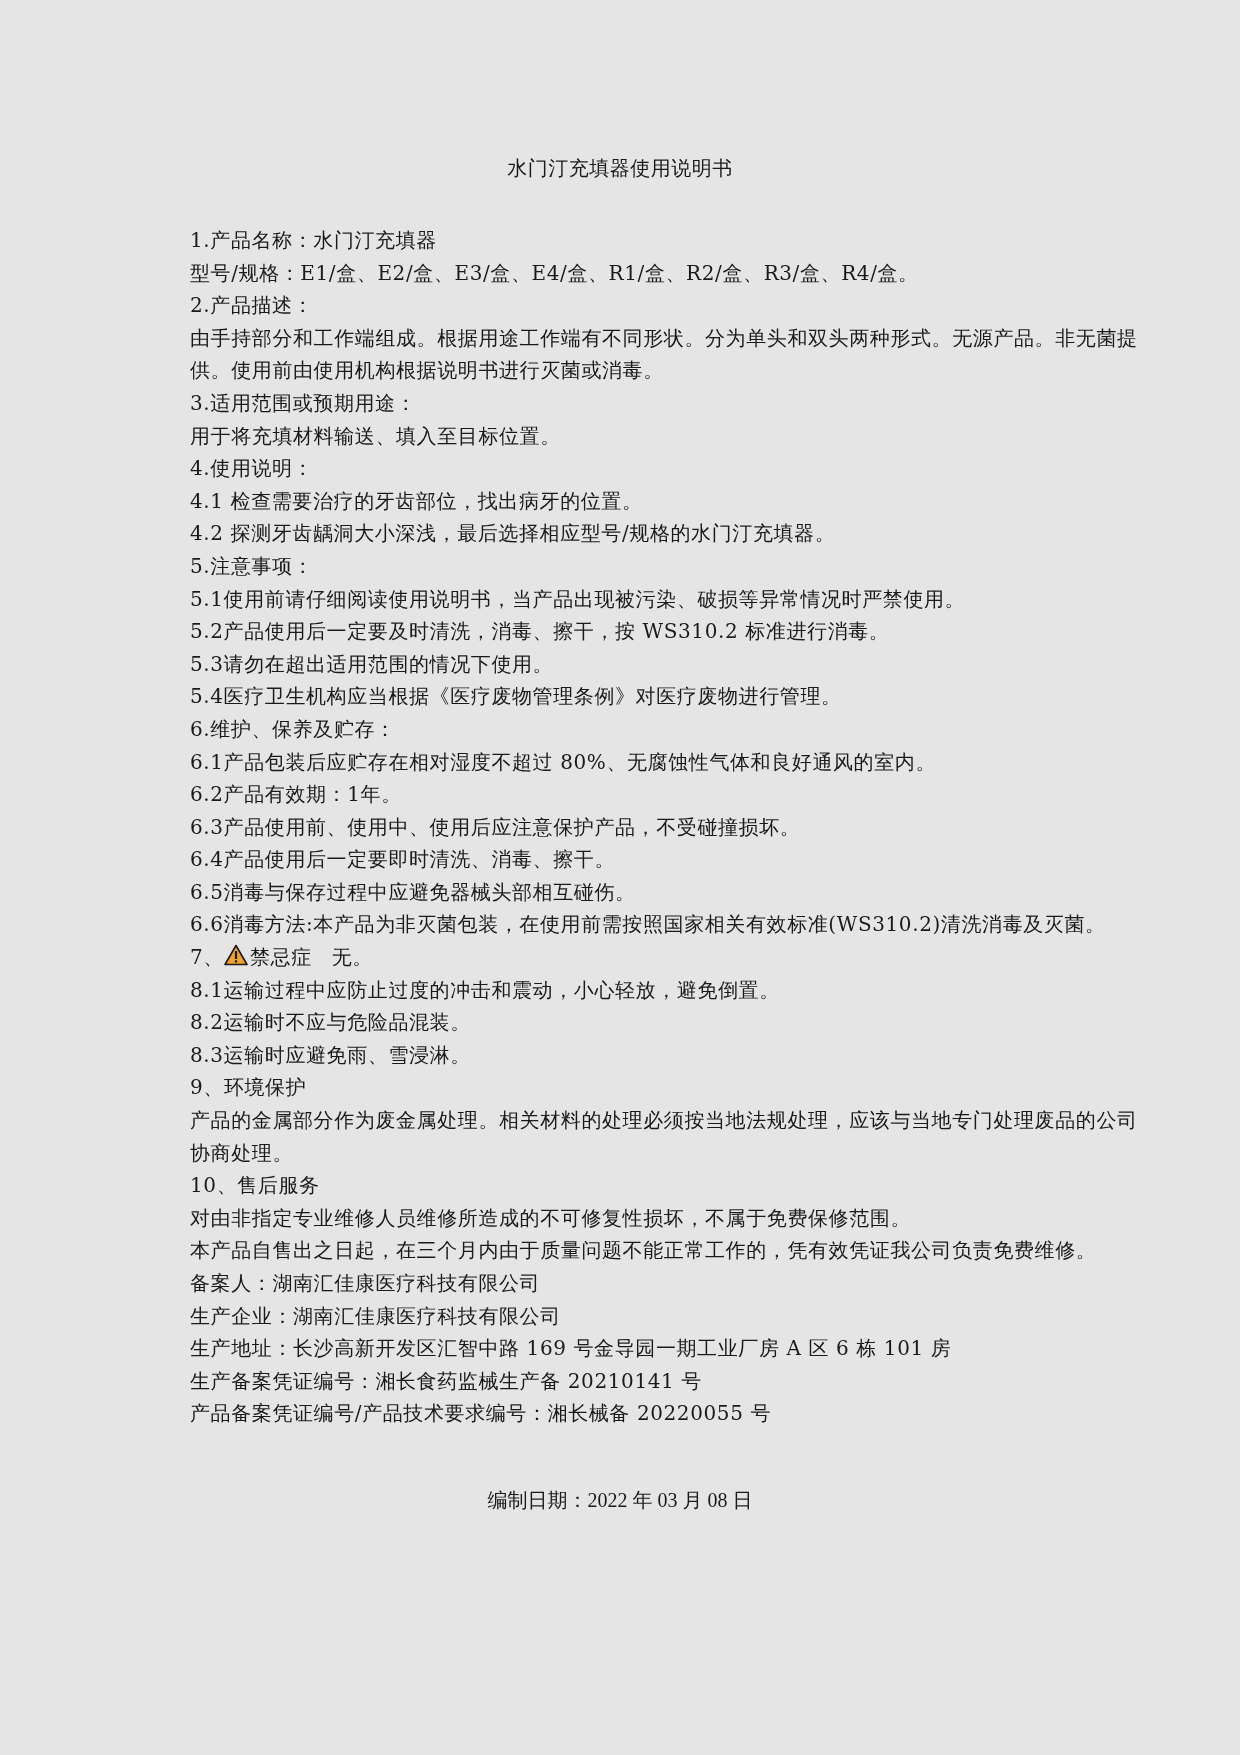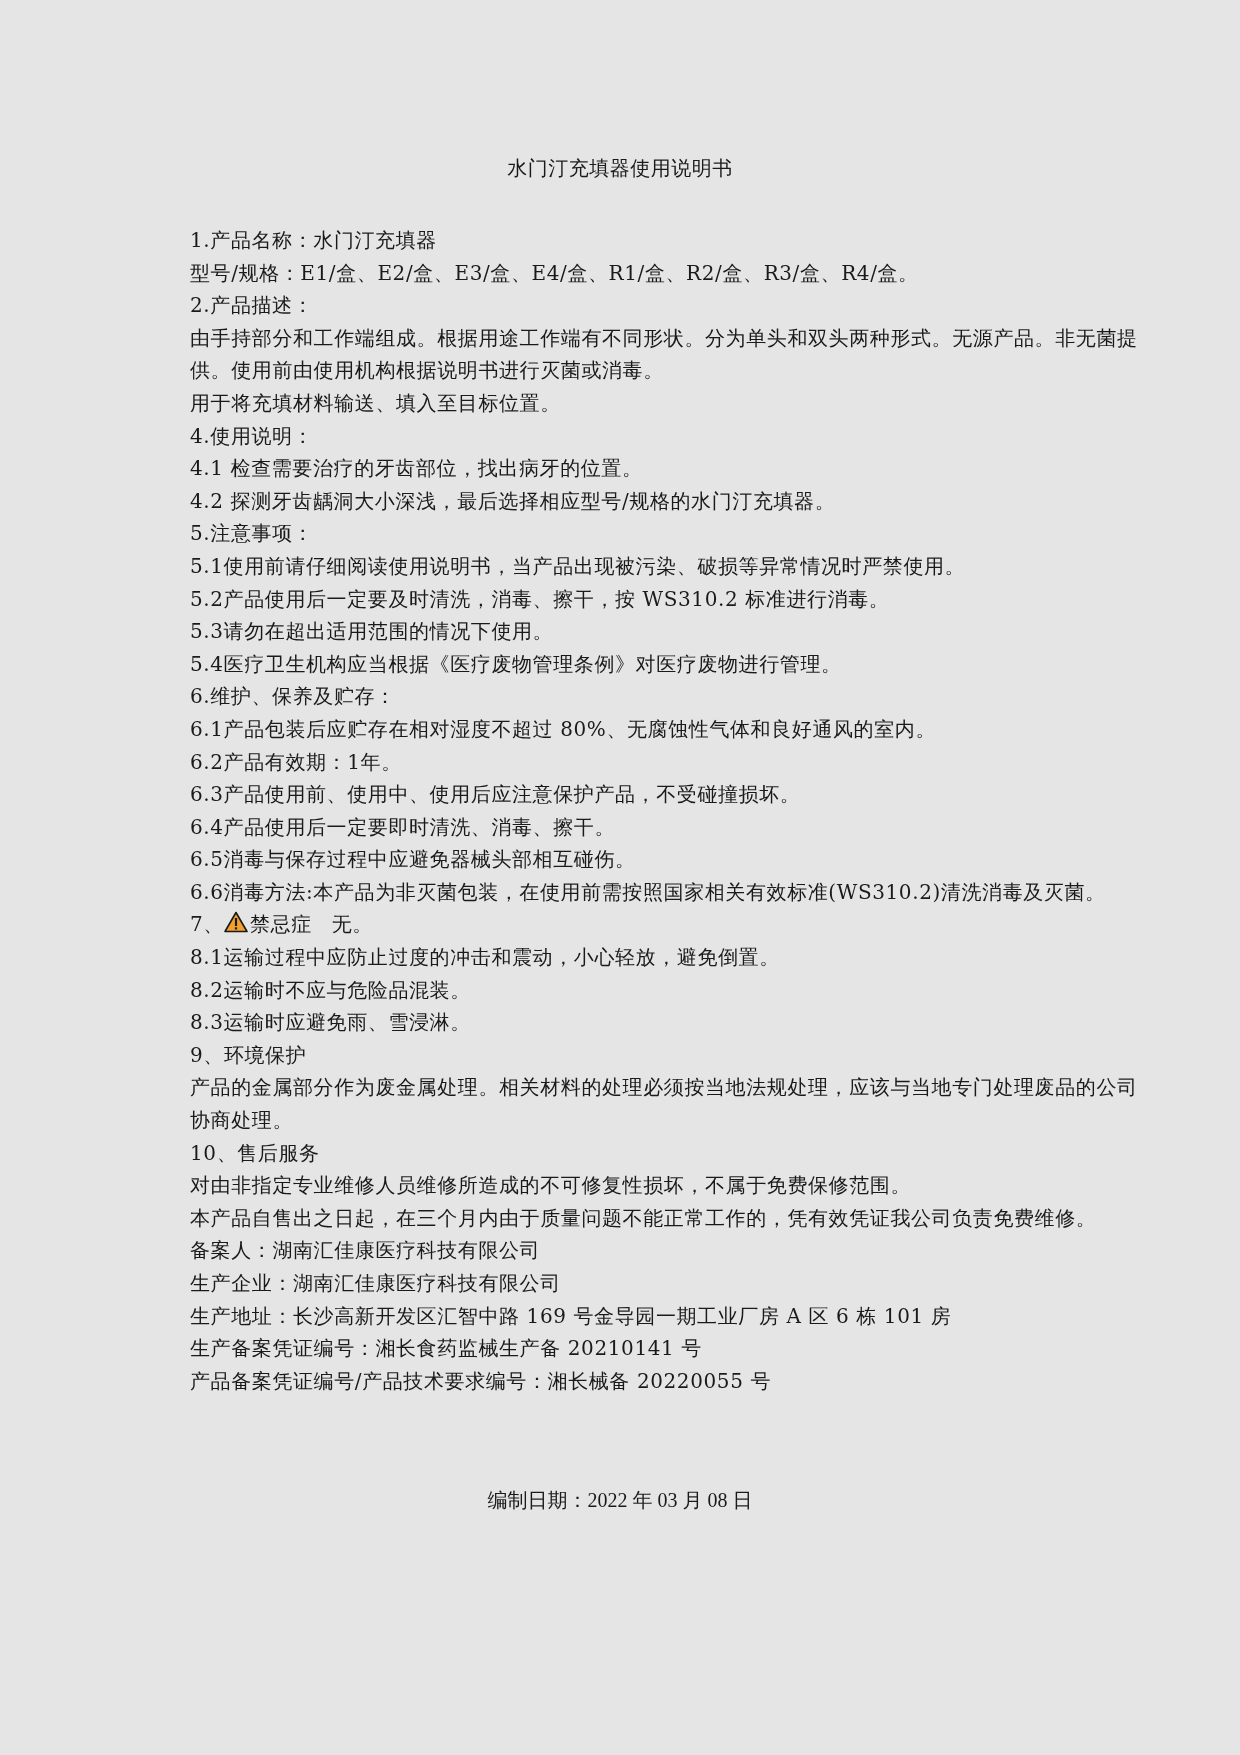--- a/index.html
+++ b/index.html
@@ -22,20 +22,21 @@
 
 <div class="page">
   <div class="title">水门汀充填器使用说明书</div>
 
   <div class="body">
     <div class="line">1.产品名称：水门汀充填器</div>
     <div class="line">型号/规格：E1/盒、E2/盒、E3/盒、E4/盒、R1/盒、R2/盒、R3/盒、R4/盒。</div>
     <div class="line">2.产品描述：</div>
     <div class="line">由手持部分和工作端组成。根据用途工作端有不同形状。分为单头和双头两种形式。无源产品。非无菌提</div>
     <div class="line">供。使用前由使用机构根据说明书进行灭菌或消毒。</div>
+    <div class="line">3.适用范围或预期用途：</div>
     <div class="line">用于将充填材料输送、填入至目标位置。</div>
     <div class="line">4.使用说明：</div>
     <div class="line">4.1 检查需要治疗的牙齿部位，找出病牙的位置。</div>
     <div class="line">4.2 探测牙齿龋洞大小深浅，最后选择相应型号/规格的水门汀充填器。</div>
     <div class="line">5.注意事项：</div>
     <div class="line">5.1使用前请仔细阅读使用说明书，当产品出现被污染、破损等异常情况时严禁使用。</div>
     <div class="line">5.2产品使用后一定要及时清洗，消毒、擦干，按 WS310.2 标准进行消毒。</div>
     <div class="line">5.3请勿在超出适用范围的情况下使用。</div>
     <div class="line">5.4医疗卫生机构应当根据《医疗废物管理条例》对医疗废物进行管理。</div>
     <div class="line">6.维护、保养及贮存：</div>

